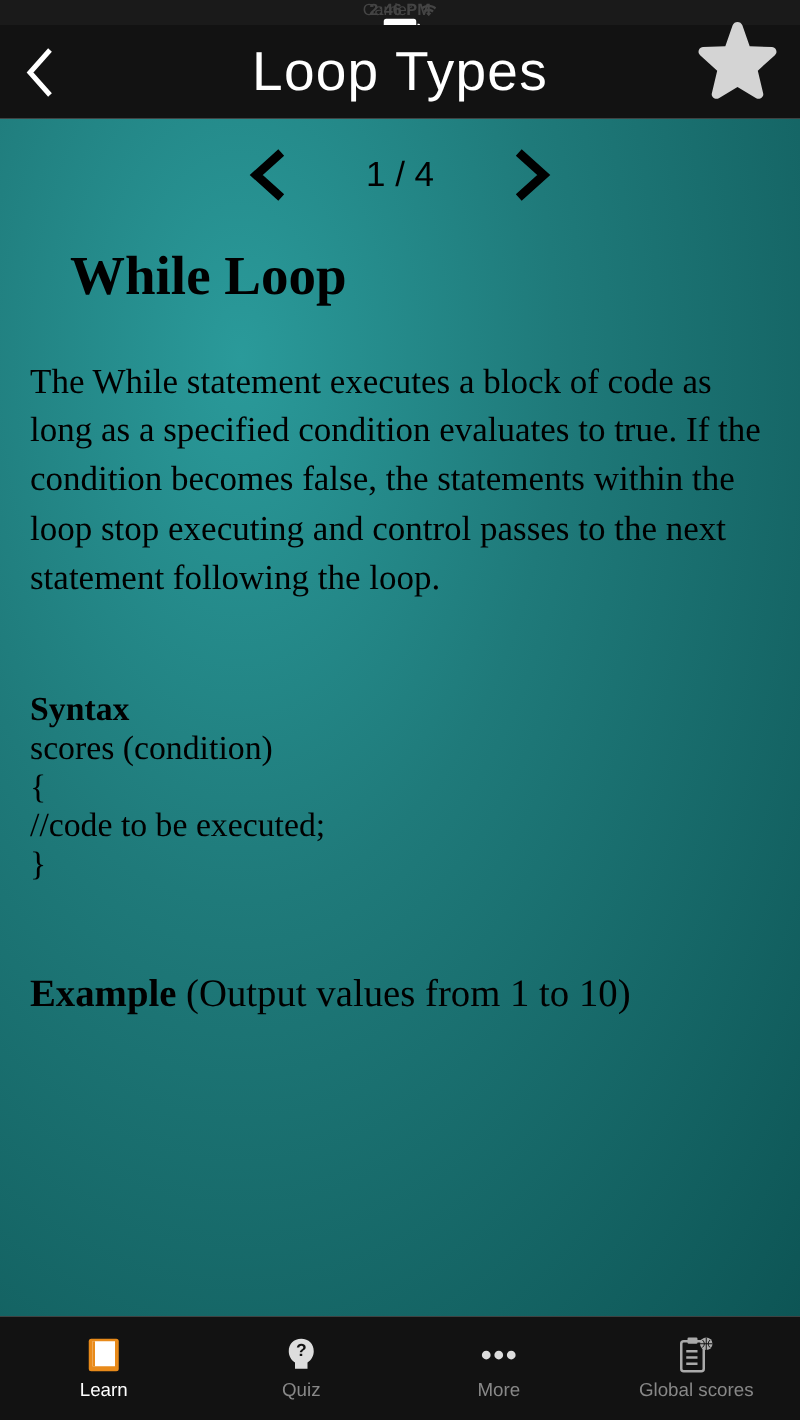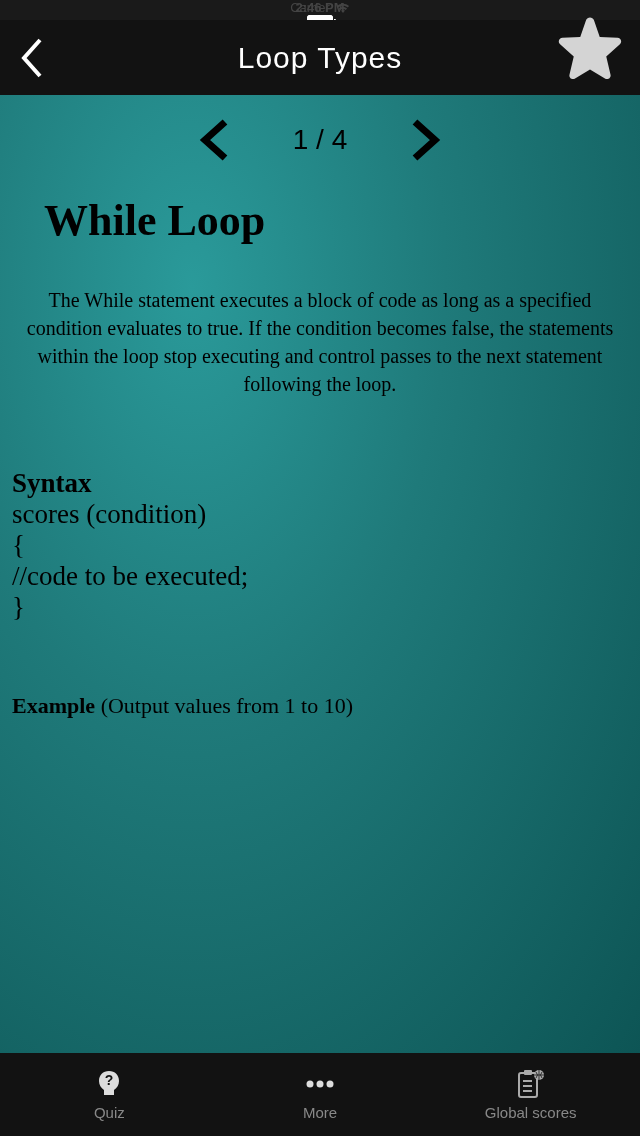--- a/index.html
+++ b/index.html
@@ -35,36 +35,36 @@
     }
     .back-btn {
       width: 40px; height: 50px;
       display: flex; align-items: center; justify-content: center;
     }
     .nav-title {
       position: absolute;
       left: 50%;
       transform: translateX(-50%);
       color: #fff;
-      font-size: 30px;
+      font-size: 44px;
       font-weight: 300;
       letter-spacing: 1px;
     }
     .star-btn {
       width: 80px; height: 80px;
       position: absolute;
       right: 10px;
       top: -10px;
       display: flex; align-items: center; justify-content: center;
     }
     
     .content {
       height: 958px;
       background: radial-gradient(ellipse at 30% 20%, #2a9a9a 0%, #1f7a7a 40%, #0d5555 100%);
-      padding: 0 12px;
+      padding: 0 24px;
       overflow: hidden;
       color: #000;
     }
     .pager {
       display: flex;
       align-items: center;
       justify-content: center;
       gap: 60px;
       height: 80px;
       padding-top: 10px;
@@ -75,39 +75,38 @@
     .article h1 {
       font-family: Georgia, 'Times New Roman', serif;
       font-size: 44px;
       font-weight: bold;
       margin-top: 20px;
       margin-bottom: 40px;
       margin-left: 32px;
     }
     .article p.body {
       font-family: Georgia, 'Times New Roman', serif;
-      font-size: 20px;
+      font-size: 28px;
       line-height: 1.4;
       margin-bottom: 70px;
-      text-align: center;
     }
     .article .section-label {
       font-family: Georgia, 'Times New Roman', serif;
       font-size: 27px;
       font-weight: bold;
     }
     .article .code {
       font-family: Georgia, 'Times New Roman', serif;
       font-size: 27px;
       white-space: pre-line;
       margin-bottom: 70px;
     }
     .article .example-line {
       font-family: Georgia, 'Times New Roman', serif;
-      font-size: 22px;
+      font-size: 31px;
       margin-bottom: 40px;
     }
     .article .example-label { font-weight: bold; }
     
     .tab-bar {
       height: 83px;
       background: #121212;
       display: flex;
       align-items: center;
       justify-content: space-around;
@@ -183,20 +182,30 @@
    //code to be executed;
 }</div>
     </div>
     <div class="example-line">
       <span class="example-label">Example</span><span> (Output values from 1 to 10)</span>
     </div>
   </div>
 </div>
 
 <div class="tab-bar">
+  <div class="tab-item active">
+    <div class="tab-icon">
+      <svg width="28" height="30" viewBox="0 0 28 30">
+          <rect x="2" y="2" width="24" height="26" rx="2" fill="#e88a1a"></rect>
+          <rect x="5" y="4" width="18" height="20" fill="#fff"></rect>
+          <rect x="5" y="4" width="2" height="20" fill="#e88a1a"></rect>
+        </svg>
+    </div>
+    <span>Learn</span>
+  </div>
   <div class="tab-item">
     <div class="tab-icon">
       <svg width="28" height="30" viewBox="0 0 28 30">
           <path d="M14 2 C8 2 4 6 4 12 C4 16 6 19 9 21 L9 26 L19 26 L19 21 C22 19 24 16 24 12 C24 6 20 2 14 2 Z" fill="#ddd"></path>
           <text x="14" y="16" text-anchor="middle" font-size="14" font-weight="bold" fill="#121212">?</text>
         </svg>
     </div>
     <span>Quiz</span>
   </div>
   <div class="tab-item">

